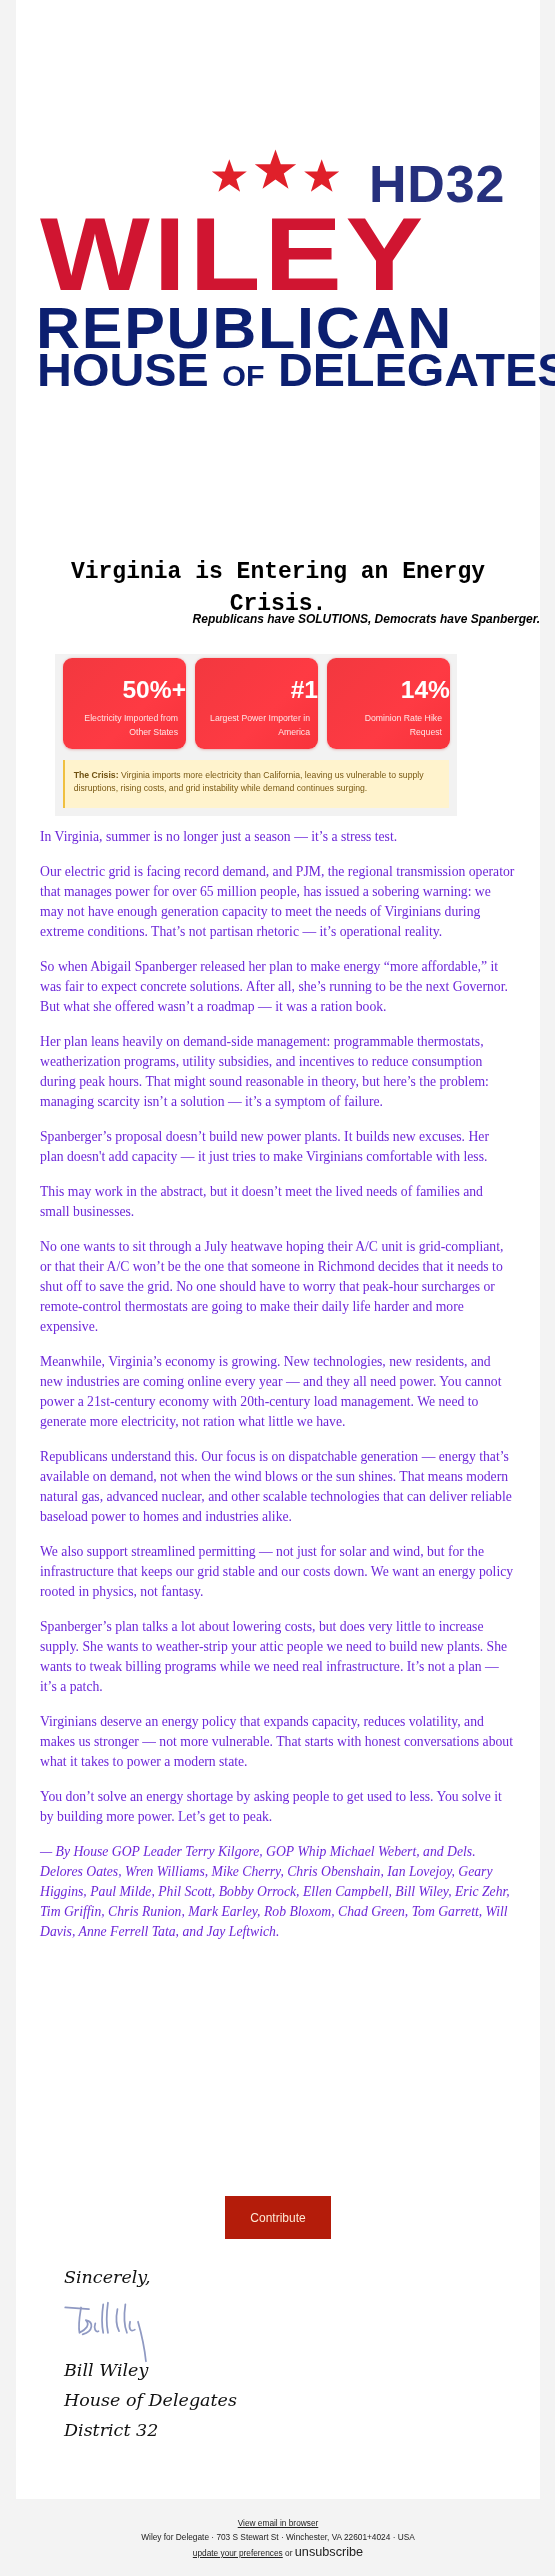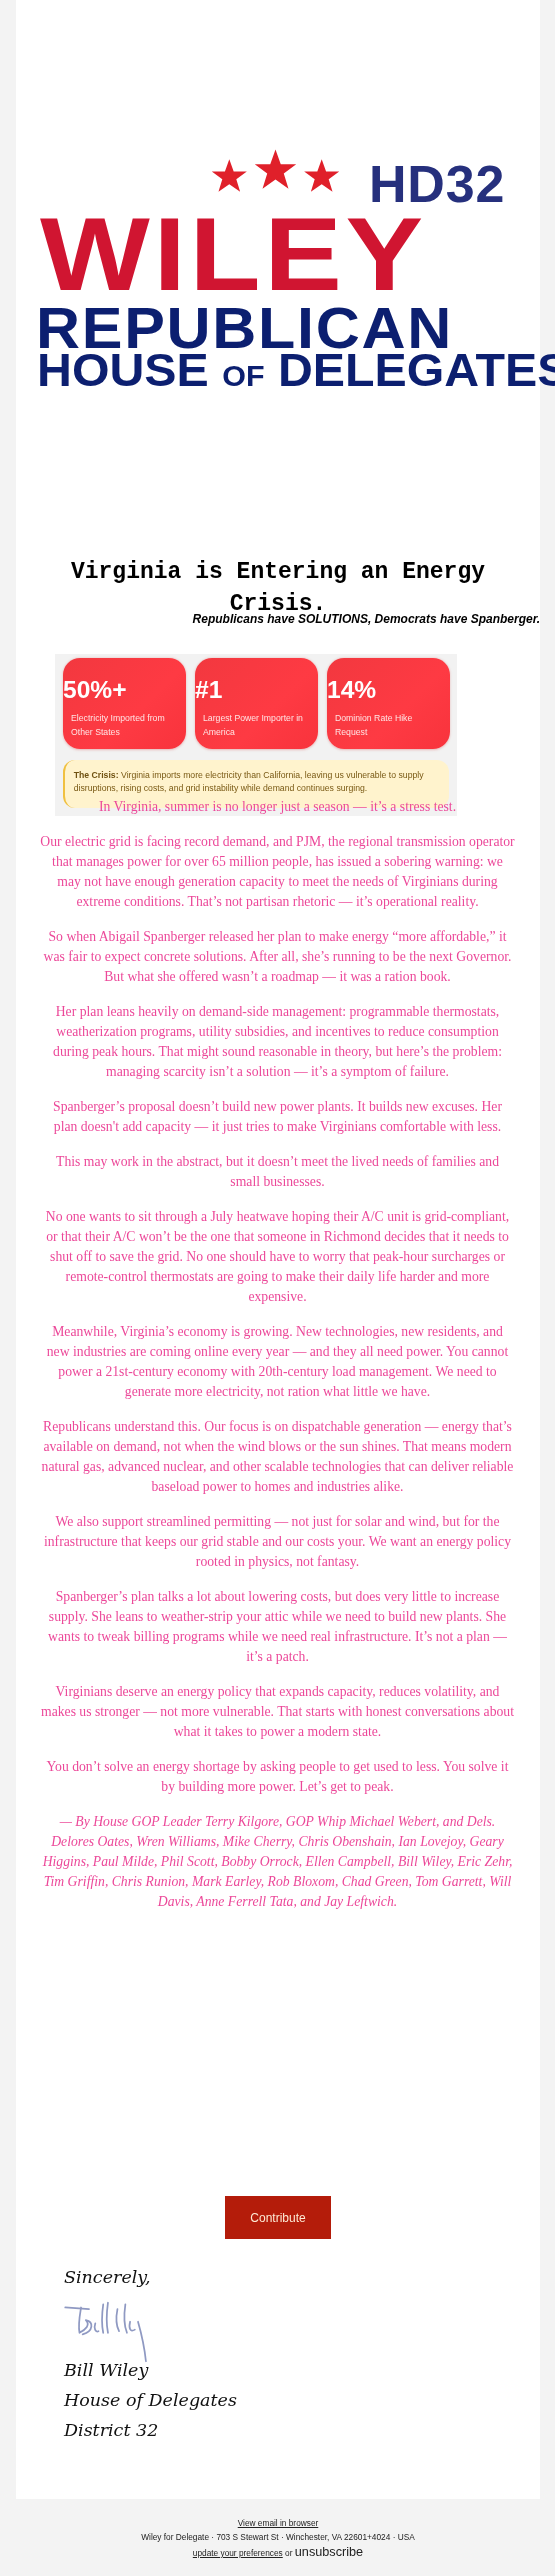--- a/index.html
+++ b/index.html
@@ -65,51 +65,51 @@
     line-height: 16px; margin: 0;
   }
 
   
   .stats-panel {
     position: absolute; left: 39px; top: 654px; width: 402px; height: 162px;
     background: #f2f2f2;
   }
   .stat-card {
     position: absolute; top: 4px; width: 123px; height: 91px;
-    border-radius: 17px;
+    border-radius: 9px;
     background: linear-gradient(135deg, #f2383f 0%, #fe3a43 60%, #f8333c 100%);
-    color: #fff; text-align: left;
+    color: #fff; text-align: right;
     box-shadow: 0 0.8px 2.4px rgba(200,0,0,0.25);
     font-family: "Liberation Sans", sans-serif;
   }
   .stat-card .value {
     position: absolute; left: 0; right: 0; top: 17.5px;
     font-size: 24.6px; font-weight: bold; line-height: 27px;
   }
   .stat-card .label {
     position: absolute; left: 8px; right: 8px; top: 54px;
     font-size: 8.7px; line-height: 13.5px; color: #ffe4e4;
   }
   .crisis-box {
     position: absolute; left: 8px; top: 106px; width: 386px; height: 48px;
     background: #fff3cd;
     border-left: 2.4px solid #f0c040;
-    border-radius: 12px;
+    border-radius: 0;
     box-sizing: border-box;
     padding: 8.7px 8px 0 8.7px;
     font-family: "Liberation Sans", sans-serif;
     font-size: 8.7px; line-height: 13.5px; color: #7a5a15;
   }
   .crisis-box .lead { font-weight: bold; color: #705212; }
 
   
   .article {
-    position: absolute; left: 24px; top: 797px; width: 475px;
+    position: absolute; left: 24px; top: 827px; width: 475px;
     font-family: "Liberation Serif", serif;
-    font-size: 13.7px; line-height: 20px; color: #ec4899; text-align: center;
+    font-size: 13.7px; line-height: 20px; color: #6d28d9;
   }
   .article p { margin: 0 0 15px 0; }
   .article p.byline { font-style: italic; }
 
   
   .contribute {
     position: absolute; left: 209px; top: 2196px; width: 106px; height: 43px;
     background: #b41c0a; color: #fde9d4;
     font-family: "Liberation Sans", sans-serif; font-size: 12px;
     display: flex; align-items: center; justify-content: center;
@@ -173,22 +173,22 @@
   <div class="article">
     <p>In Virginia, summer is no longer just a season — it’s a stress test.</p>
     <p>Our electric grid is facing record demand, and PJM, the regional transmission operator that manages power for over 65 million people, has issued a sobering warning: we may not have enough generation capacity to meet the needs of Virginians during extreme conditions. That’s not partisan rhetoric — it’s operational reality.</p>
     <p>So when Abigail Spanberger released her plan to make energy “more affordable,” it was fair to expect concrete solutions. After all, she’s running to be the next Governor. But what she offered wasn’t a roadmap — it was a ration book.</p>
     <p>Her plan leans heavily on demand-side management: programmable thermostats, weatherization programs, utility subsidies, and incentives to reduce consumption during peak hours. That might sound reasonable in theory, but here’s the problem: managing scarcity isn’t a solution — it’s a symptom of failure.</p>
     <p>Spanberger’s proposal doesn’t build new power plants. It builds new excuses. Her plan doesn't add capacity — it just tries to make Virginians comfortable with less.</p>
     <p>This may work in the abstract, but it doesn’t meet the lived needs of families and small businesses.</p>
     <p>No one wants to sit through a July heatwave hoping their A/C unit is grid-compliant, or that their A/C won’t be the one that someone in Richmond decides that it needs to shut off to save the grid. No one should have to worry that peak-hour surcharges or remote-control thermostats are going to make their daily life harder and more expensive.</p>
     <p>Meanwhile, Virginia’s economy is growing. New technologies, new residents, and new industries are coming online every year — and they all need power. You cannot power a 21st-century economy with 20th-century load management. We need to generate more electricity, not ration what little we have.</p>
     <p>Republicans understand this. Our focus is on dispatchable generation — energy that’s available on demand, not when the wind blows or the sun shines. That means modern natural gas, advanced nuclear, and other scalable technologies that can deliver reliable baseload power to homes and industries alike.</p>
-    <p>We also support streamlined permitting — not just for solar and wind, but for the infrastructure that keeps our grid stable and our costs your. We want an energy policy rooted in physics, not fantasy.</p>
-    <p>Spanberger’s plan talks a lot about lowering costs, but does very little to increase supply. She leans to weather-strip your attic while we need to build new plants. She wants to tweak billing programs while we need real infrastructure. It’s not a plan — it’s a patch.</p>
+    <p>We also support streamlined permitting — not just for solar and wind, but for the infrastructure that keeps our grid stable and our costs down. We want an energy policy rooted in physics, not fantasy.</p>
+    <p>Spanberger’s plan talks a lot about lowering costs, but does very little to increase supply. She wants to weather-strip your attic people we need to build new plants. She wants to tweak billing programs while we need real infrastructure. It’s not a plan — it’s a patch.</p>
     <p>Virginians deserve an energy policy that expands capacity, reduces volatility, and makes us stronger — not more vulnerable. That starts with honest conversations about what it takes to power a modern state.</p>
     <p>You don’t solve an energy shortage by asking people to get used to less. You solve it by building more power. Let’s get to peak.</p>
     <p class="byline">— By House GOP Leader Terry Kilgore, GOP Whip Michael Webert, and Dels. Delores Oates, Wren Williams, Mike Cherry, Chris Obenshain, Ian Lovejoy, Geary Higgins, Paul Milde, Phil Scott, Bobby Orrock, Ellen Campbell, Bill Wiley, Eric Zehr, Tim Griffin, Chris Runion, Mark Earley, Rob Bloxom, Chad Green, Tom Garrett, Will Davis, Anne Ferrell Tata, and Jay Leftwich.</p>
   </div>
 
   <a class="contribute">Contribute</a>
 
   <p class="signoff" style="top:2265px">Sincerely,</p>
   <svg class="sig-image" viewBox="0 0 130 86">
     <g fill="none" stroke="#7c88b8" stroke-width="2.2" stroke-linecap="round" stroke-linejoin="round" opacity="0.85">

